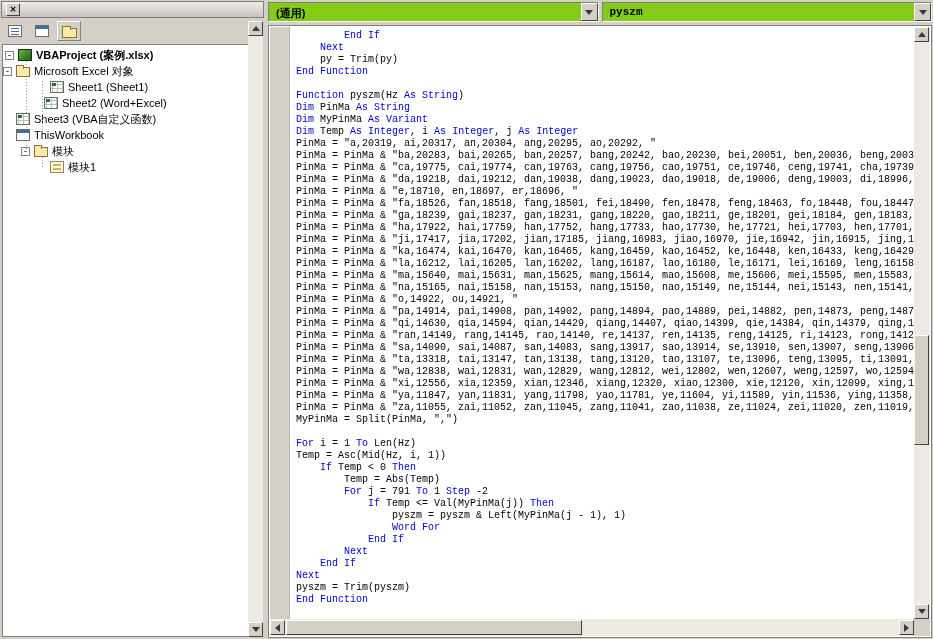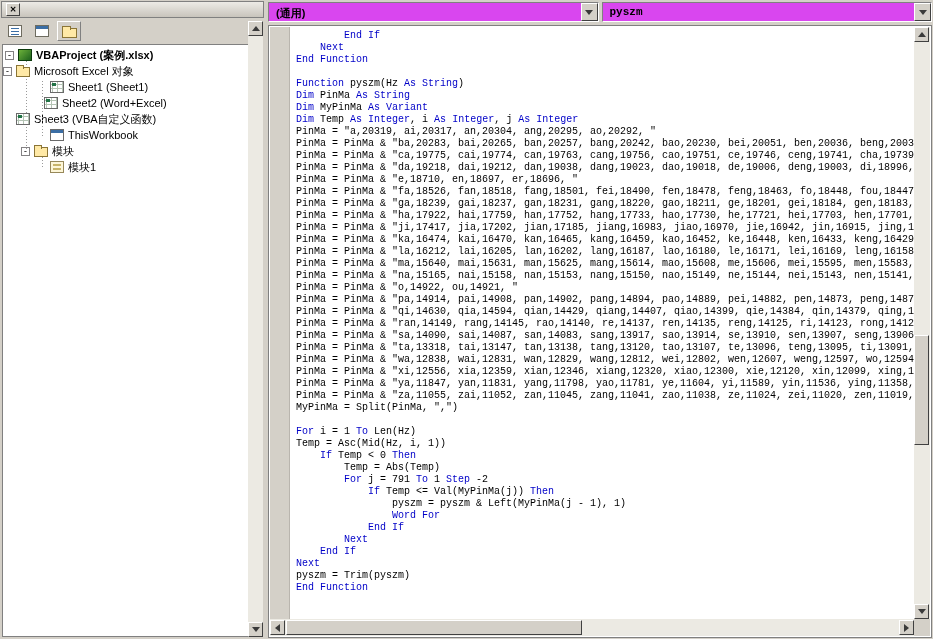--- a/index.html
+++ b/index.html
@@ -58,21 +58,21 @@
 
   .tree-guide { position:absolute; width:1px;
     background-image:repeating-linear-gradient(180deg,#9a9a9a 0 1px,transparent 1px 3px); }
 
   
   .panel-splitter { position:absolute; left:264px; top:0; width:4px; bottom:0; }
 
   
   .code-window { position:absolute; left:268px; top:1px; width:664px; height:637px; }
   .combo-row { position:absolute; left:0; top:1px; right:0; height:21px; display:flex; gap:3px; }
-  .combo { flex:1; position:relative; height:20px; background:#d946ef;
+  .combo { flex:1; position:relative; height:20px; background:#84cc16;
     border:1px solid; border-color:#808080 #ffffff #ffffff #808080; }
   .combo-text { position:absolute; left:7px; top:3px; font-size:11px; font-weight:bold; color:#000; white-space:nowrap; }
   .combo-text.mono { font-family:"Liberation Mono",monospace; }
   .combo-btn { position:absolute; right:0; top:0; bottom:0; width:17px; background:#d4d0c8;
     border:1px solid; border-color:#ffffff #404040 #404040 #ffffff;
     display:flex; align-items:center; justify-content:center; }
 
   .code-area { position:absolute; left:0; top:24px; right:0; bottom:0; background:#fff; border:1px solid #808080;padding-left:16px; }
   .margin-bar { position:absolute; left:1px; top:1px; bottom:18px; width:20px; background:#d4d0c8;
     border-right:1px solid #b9b5ae; }
@@ -154,21 +154,21 @@
       <div class="tree-row" style="padding-left: 28px;">
         <span class="expander-spacer"></span>
         <span class="tree-icon icon-sheet"></span>
         <span class="tree-label">Sheet2 (Word+Excel)</span>
       </div>
       <div class="tree-row" style="">
         <span class="expander-spacer"></span>
         <span class="tree-icon icon-sheet"></span>
         <span class="tree-label">Sheet3 (VBA自定义函数)</span>
       </div>
-      <div class="tree-row" style="padding-left: 34px;">
+      <div class="tree-row" style="">
         <span class="expander-spacer"></span>
         <span class="tree-icon icon-workbook"></span>
         <span class="tree-label">ThisWorkbook</span>
       </div>
       <div class="tree-row" style="padding-left: 18px;">
         <span class="expander">-</span>
         <span class="tree-icon icon-folder"></span>
         <span class="tree-label">模块</span>
       </div>
       <div class="tree-row" style="padding-left: 34px;">
@@ -198,20 +198,21 @@
     </div>
   </div>
 
   <div class="code-area">
     <div class="margin-bar"></div>
 
     <div class="code-editor">
 
     <div class="code-line">        <span class="kw">End</span> <span class="kw">If</span></div>
         <div class="code-line">    <span class="kw">Next</span></div>
+        <div class="code-line">    py = Trim(py)</div>
         <div class="code-line"><span class="kw">End</span> <span class="kw">Function</span></div>
         <div class="code-line">&nbsp;</div>
         <div class="code-line"><span class="kw">Function</span> pyszm(Hz <span class="kw">As</span> <span class="kw">String</span>)</div>
         <div class="code-line"><span class="kw">Dim</span> PinMa <span class="kw">As</span> <span class="kw">String</span></div>
         <div class="code-line"><span class="kw">Dim</span> MyPinMa <span class="kw">As</span> <span class="kw">Variant</span></div>
         <div class="code-line"><span class="kw">Dim</span> Temp <span class="kw">As</span> <span class="kw">Integer</span>, i <span class="kw">As</span> <span class="kw">Integer</span>, j <span class="kw">As</span> <span class="kw">Integer</span></div>
         <div class="code-line">PinMa = "a,20319, ai,20317, an,20304, ang,20295, ao,20292, "</div>
         <div class="code-line">PinMa = PinMa &amp; "ba,20283, bai,20265, ban,20257, bang,20242, bao,20230, bei,20051, ben,20036, beng,20032, bi,20026, bian,20002, "</div>
         <div class="code-line">PinMa = PinMa &amp; "ca,19775, cai,19774, can,19763, cang,19756, cao,19751, ce,19746, ceng,19741, cha,19739, chai,19728, chan,19725, "</div>
         <div class="code-line">PinMa = PinMa &amp; "da,19218, dai,19212, dan,19038, dang,19023, dao,19018, de,19006, deng,19003, di,18996, dian,18977, diao,18961, "</div>

